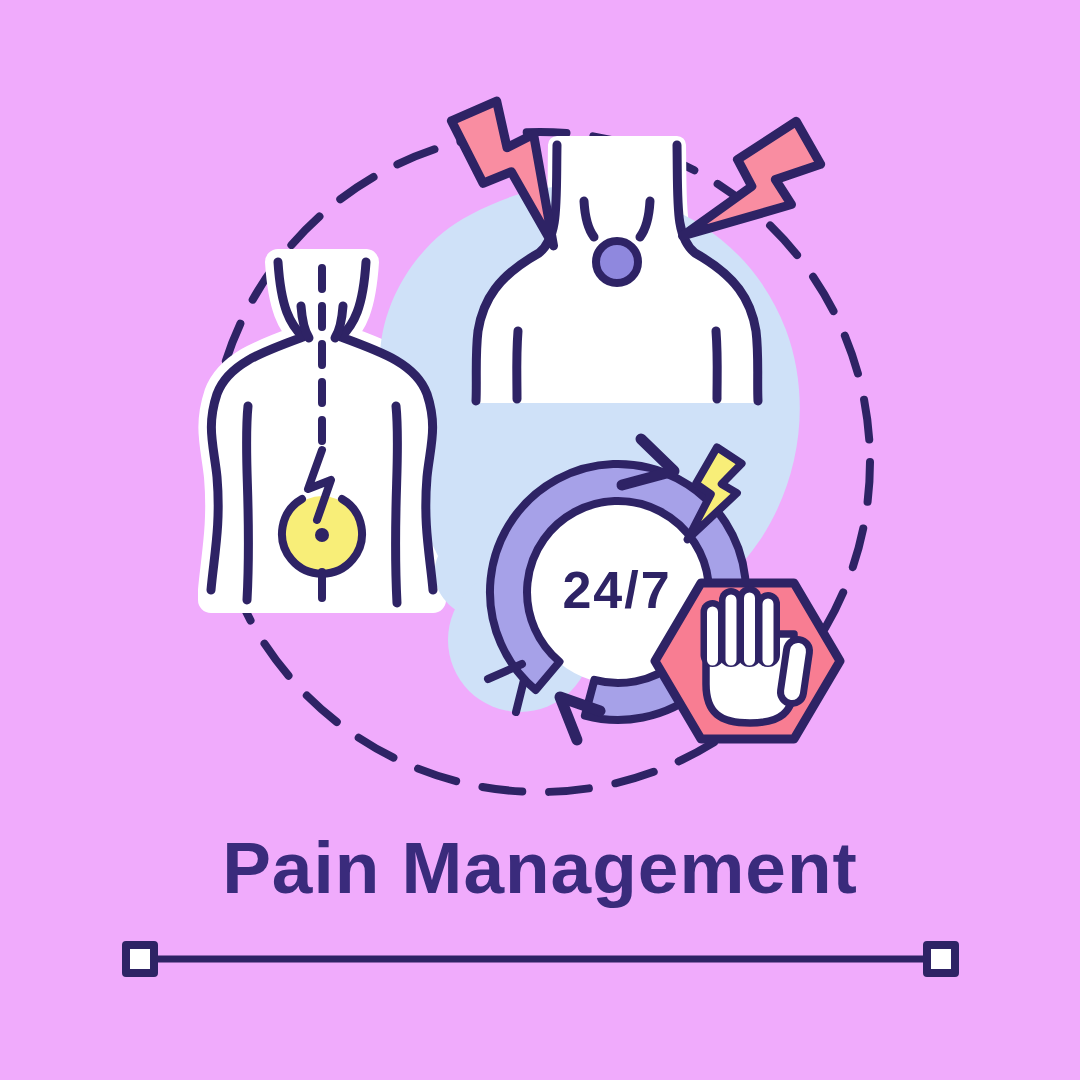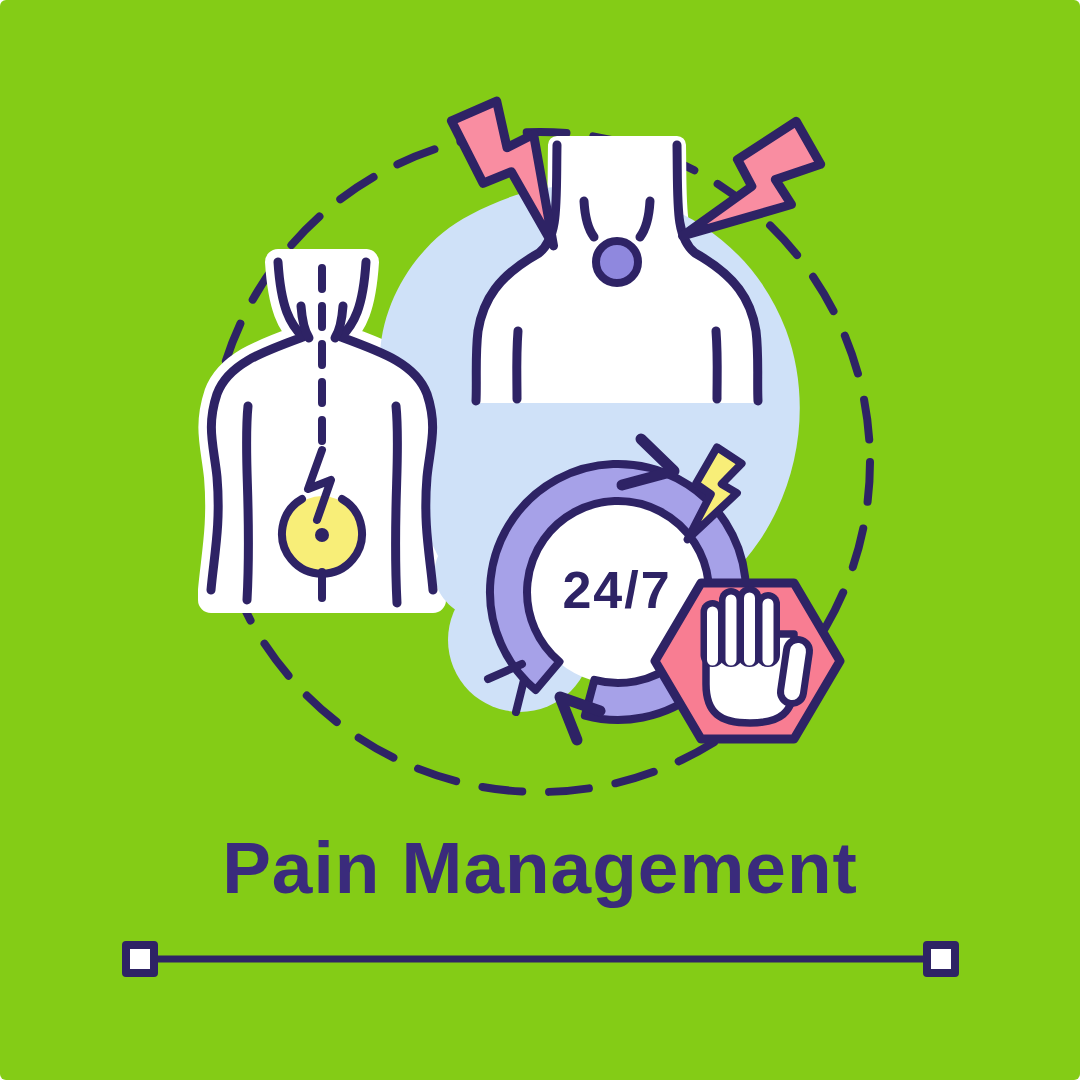--- a/index.html
+++ b/index.html
@@ -1,17 +1,17 @@
 <!DOCTYPE html>
 <html><head>
 <meta charset="utf-8">
 <style>
   html,body{margin:0;padding:0;background:#ffffff;}
   body{width:1080px;height:1080px;overflow:hidden;font-family:"Liberation Sans",sans-serif;}
-  .canvas{position:relative;width:1080px;height:1080px;background:#84cc16;border-radius:6px;}
+  .canvas{position:relative;width:1080px;height:1080px;background:#f0abfc;}
   svg{display:block;}
   text.title{font-family:"Liberation Sans",sans-serif;font-weight:bold;font-size:73px;letter-spacing:1px;}
   text.badge{font-family:"Liberation Sans",sans-serif;font-weight:bold;font-size:52px;letter-spacing:2px;}
 </style>
 </head>
 <body>
 
 <div class="canvas">
 <svg width="1080" height="1080" viewBox="0 0 1080 1080">
 

